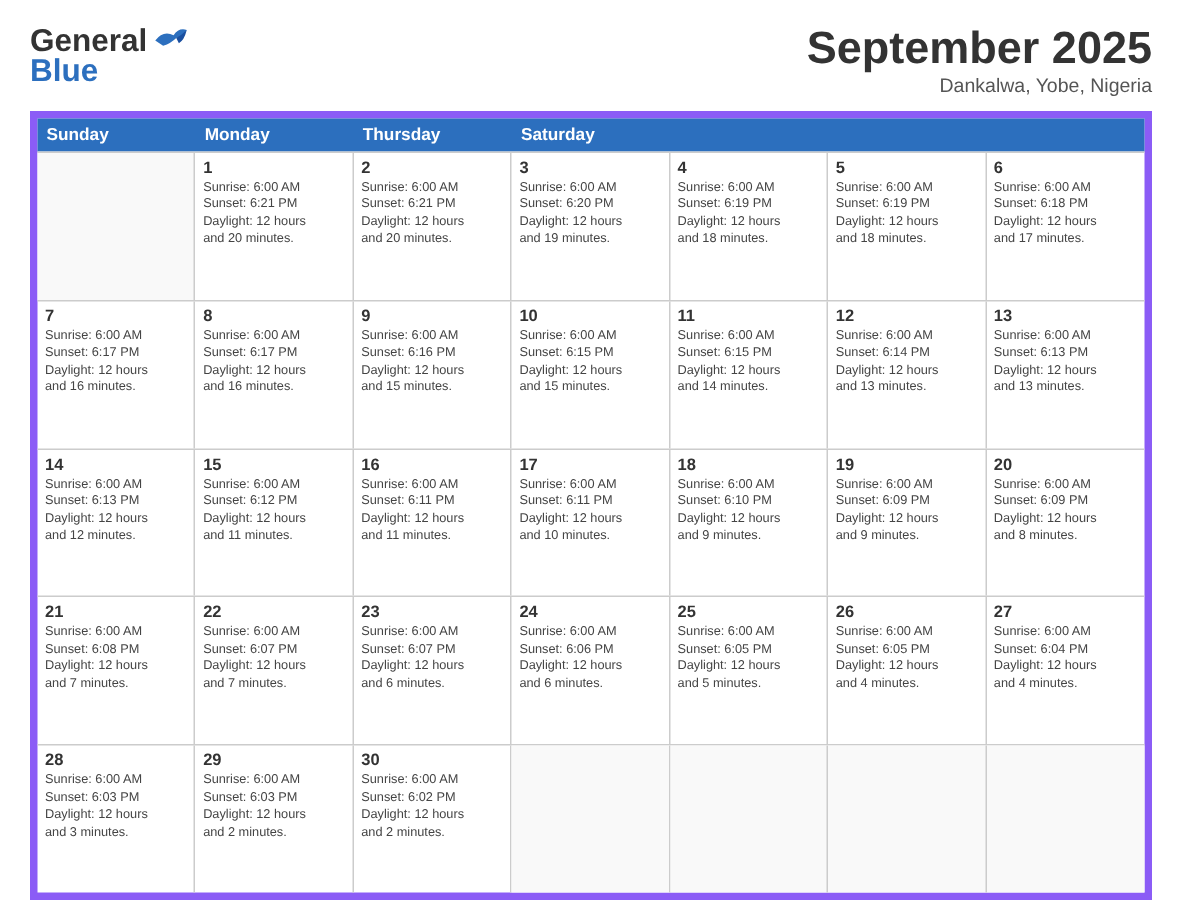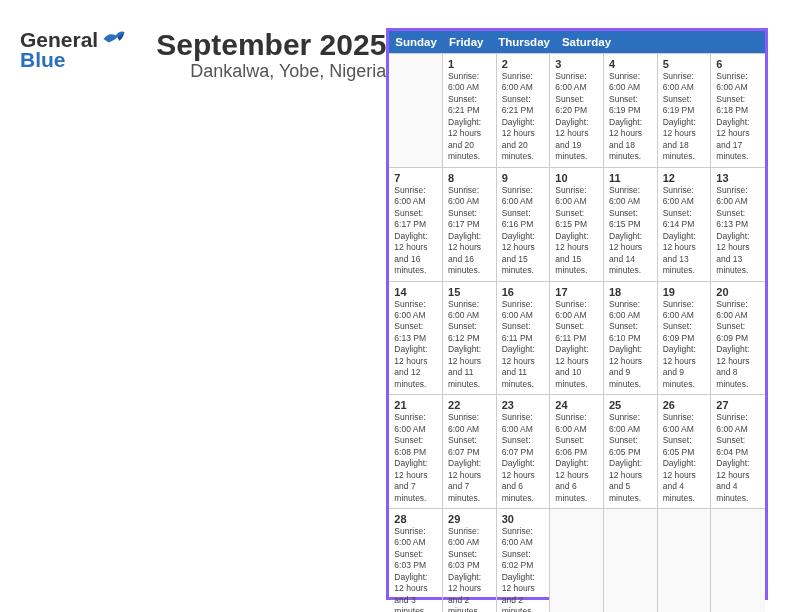--- a/index.html
+++ b/index.html
@@ -6,23 +6,23 @@
     body {
       font-family: Arial, sans-serif;
       background: #fff;
       width: 792px;
       height: 612px;
       overflow: hidden;
     }
     .page {
       width: 788px;
       height: 612px;
-      padding: 28px 20px 12px 20px;
-      display: flex;
-      flex-direction: row;
+      padding: 16px 20px 12px 20px;
+      display: flex;
+      flex-direction: column;
     }
     .header {
       display: flex;
       justify-content: space-between;
       align-items: flex-start;
       margin-bottom: 10px;
     }
     .logo {
       display: flex;
       align-items: center;
@@ -31,29 +31,29 @@
       text-align: right;
     }
     .title-block h1 {
       font-size: 30px;
       font-weight: bold;
       color: #333;
       line-height: 1.1;
       margin-left: 28px;
     }
     .title-block h2 {
-      font-size: 18px;
+      font-size: 13px;
       font-weight: normal;
       color: #555;
     }
     .calendar {
       flex: 1;
       display: flex;
       flex-direction: column;
-      border: 3px solid #8b5cf6;
+      border: 5px solid #8b5cf6;
     }
     .cal-header {
       display: grid;
       grid-template-columns: repeat(7, 1fr);
       background: #2c6fbe;
     }
     .cal-header-cell {
       color: #fff;
       font-size: 11.5px;
       font-weight: bold;
@@ -117,21 +117,21 @@
     </div>
     <div class="title-block">
       <h1>September 2025</h1>
       <h2>Dankalwa, Yobe, Nigeria</h2>
     </div>
   </div>
 
   <div class="calendar">
     <div class="cal-header">
       <div class="cal-header-cell">Sunday</div>
-      <div class="cal-header-cell">Friday</div>
+      <div class="cal-header-cell">Monday</div>
       <div class="cal-header-cell">Thursday</div>
       <div class="cal-header-cell">Saturday</div>
     </div>
     <div class="cal-body" id="cal-body">
     <div class="cal-row">
           <div class="cal-cell empty"></div>
           <div class="cal-cell">
             <span class="day-num">1</span>
             <div class="day-info" style="white-space: pre-line;">Sunrise: 6:00 AM
 Sunset: 6:21 PM

